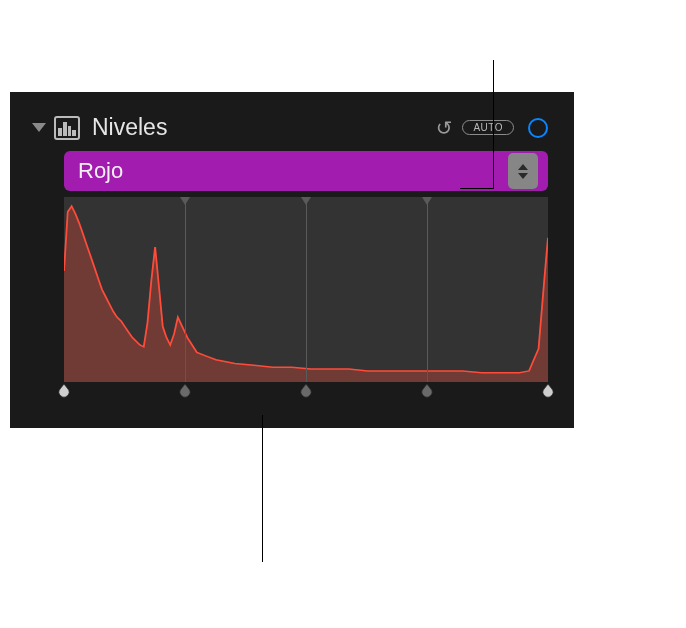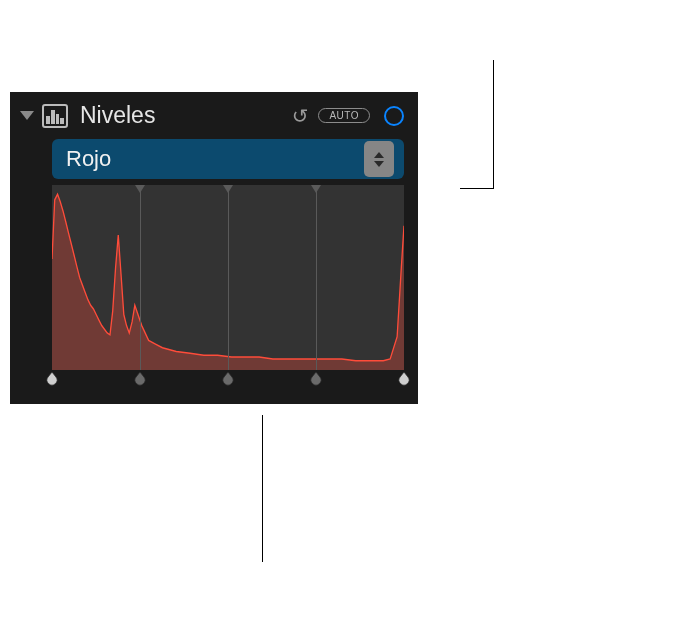--- a/index.html
+++ b/index.html
@@ -7,24 +7,24 @@
       font-family: -apple-system, BlinkMacSystemFont, "Helvetica Neue", sans-serif;
       background: #ffffff;
       width: 686px;
       height: 628px;
       position: relative;
     }
     .panel {
       position: absolute;
       left: 10px;
       top: 92px;
-      width: 408px;
+      width: 564px;
       background: #1a1a1a;
       border-radius: 0;
-      padding: 0;
+      padding: 12px;
     }
     .header-row {
       display: flex;
       align-items: center;
       padding: 10px 14px 10px 10px;
       gap: 8px;
     }
     .disclosure {
       width: 0;
       height: 0;
@@ -86,21 +86,21 @@
       border-radius: 50%;
       margin-left: 6px;
       cursor: pointer;
     }
     .channel-select-wrap {
       padding: 0 14px 6px 42px;
     }
     .channel-select {
       width: 100%;
       height: 40px;
-      background: #0c4a6e;
+      background: #a21caf;
       border: none;
       border-radius: 6px;
       display: flex;
       align-items: center;
       padding: 0 10px 0 14px;
       cursor: pointer;
       position: relative;
     }
     .channel-select-label {
       color: #f0f0f0;

